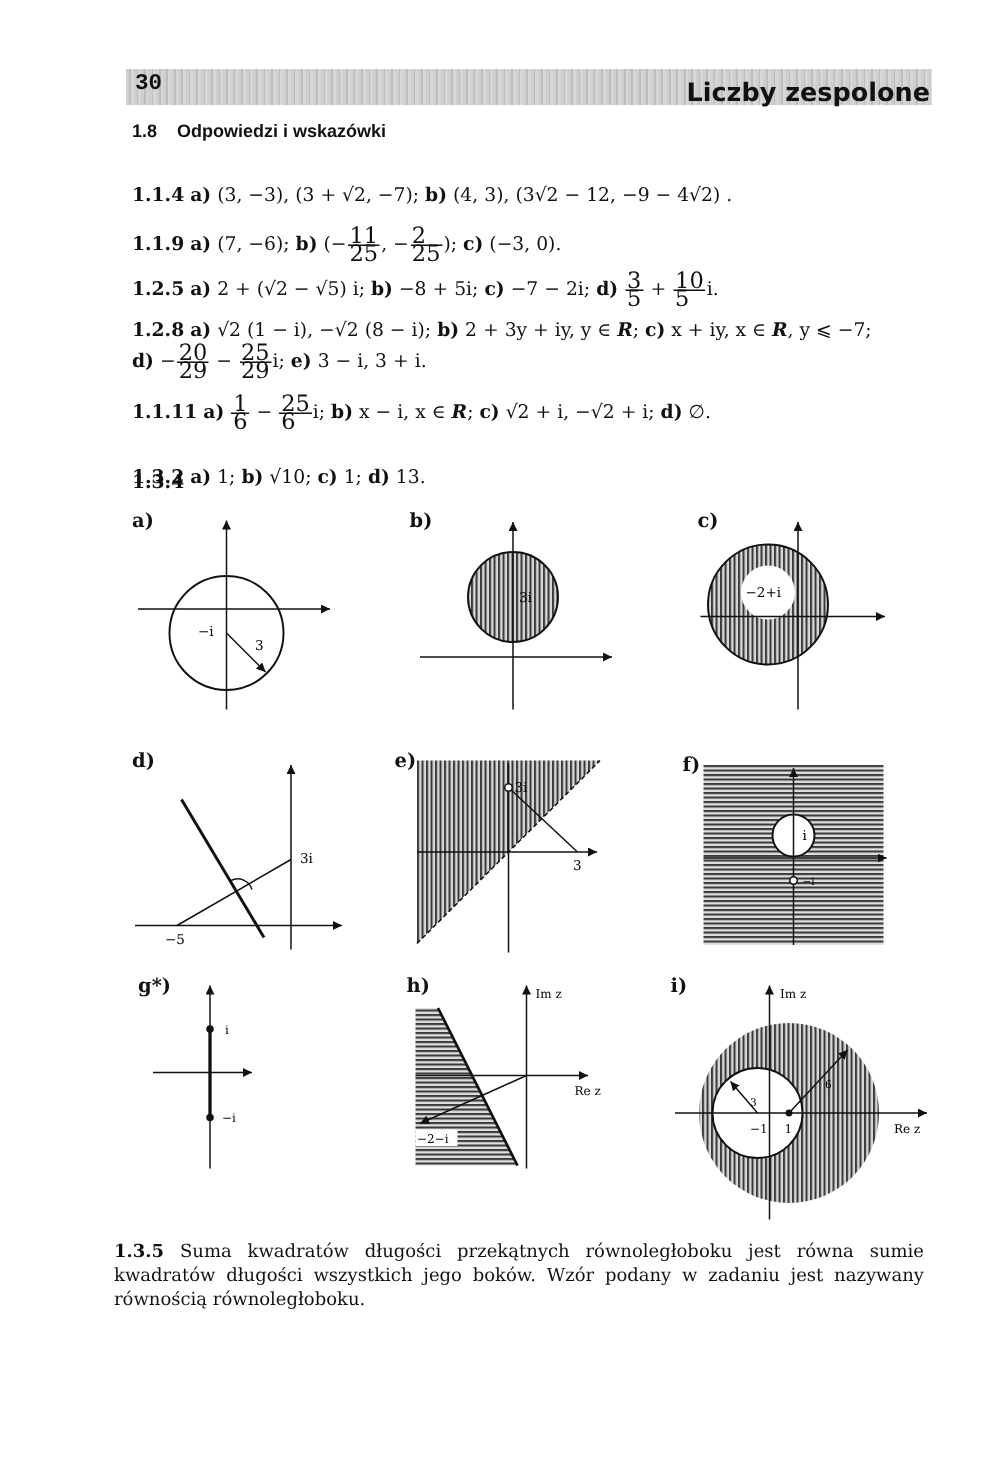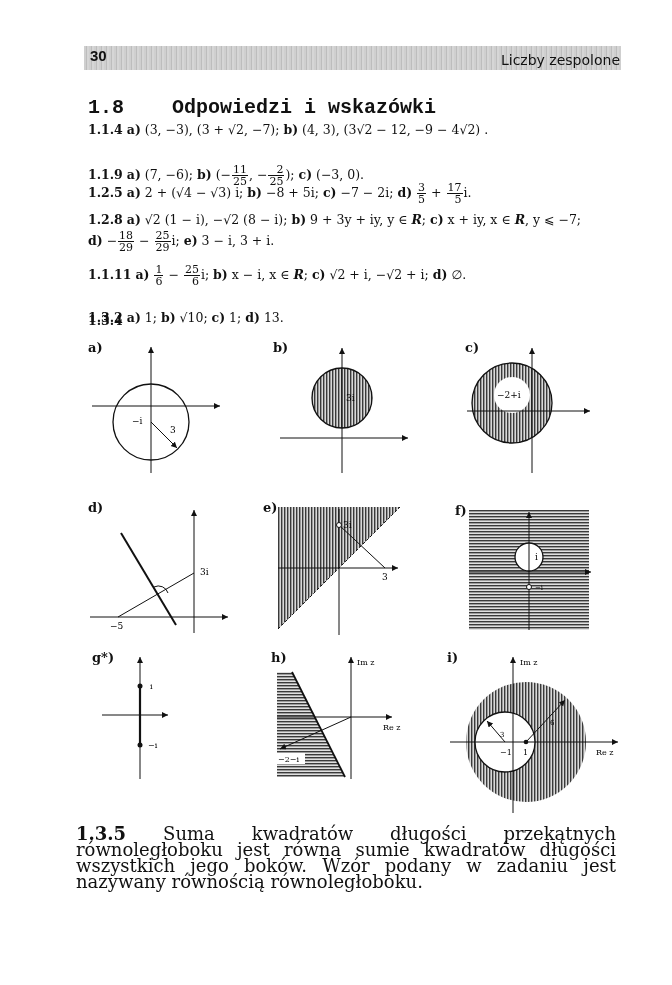--- a/index.html
+++ b/index.html
@@ -5,72 +5,72 @@
   html, body { margin: 0; padding: 0; }
   body {
     width: 672px; height: 985px; background: #ffffff; position: relative; overflow: hidden;
     font-family: "DejaVu Serif", serif; color: #111;
   }
   .header-band {
     position: absolute; left: 84px; top: 46px; width: 537px; height: 24px;
     background: repeating-linear-gradient(90deg, #cfcfcf 0 2px, #bdbdbd 2px 3px, #d6d6d6 3px 5px);
   }
   .page-num {
-    position: absolute; left: 90px; top: 47px; font-family: Liberation Sans, sans-serif;
+    position: absolute; left: 90px; top: 47px; font-family: Liberation Mono, monospace;
     font-weight: bold; font-size: 15px;
   }
   .running-head {
     position: absolute; right: 52px; top: 52px; font-family: "DejaVu Sans", sans-serif;
-    font-weight: normal; font-size: 14px;
+    font-weight: bold; font-size: 17px;
   }
   .section-title {
-    position: absolute; left: 88px; top: 80px; font-family: Liberation Mono, monospace;
-    font-weight: bold; font-size: 20px; white-space: pre; margin-top: 16px;
+    position: absolute; left: 88px; top: 80px; font-family: Liberation Sans, sans-serif;
+    font-weight: bold; font-size: 12px; white-space: pre;
   }
   .line { position: absolute; left: 88px; font-size: 12.5px; white-space: nowrap; }
   .lbl { font-weight: bold; }
-  .frac { display: inline-block; vertical-align: middle; text-align: right; font-size: 11px; line-height: 11px; margin: 0 1px; }
+  .frac { display: inline-block; vertical-align: middle; text-align: left; font-size: 15px; line-height: 11px; margin: 0 1px; }
   .frac .n { display: block; border-bottom: 1px solid #111; padding: 0 1px; }
   .frac .d { display: block; padding: 0 1px; }
   .fig-label { position: absolute; font-size: 13px; font-weight: bold; }
   svg.fig { position: absolute; overflow: visible; }
   .para {
-    position: absolute; left: 76px; top: 826px; width: 540px; font-size: 18px; line-height: 16px; text-align: justify;
+    position: absolute; left: 76px; top: 826px; width: 540px; font-size: 12px; line-height: 16px; text-align: justify;
   }
 </style>
 </head>
 <body>
 
 <div class="header-band"></div>
 <div class="page-num">30</div>
 <div class="running-head">Liczby zespolone</div>
 
 <div class="section-title"><span>1.8</span>    <span>Odpowiedzi i wskazówki</span></div>
 
 <div class="line" style="top:122px">
   <span class="lbl">1.1.4</span>
   <span class="lbl">a)</span><span> (3, −3), </span><span>(3 + √2, −7); </span><span class="lbl">b)</span><span> (4, 3), </span><span>(3√2 − 12, −9 − 4√2) .</span>
 </div>
 
-<div class="line" style="top:164px">
+<div class="line" style="top:152px">
   <span class="lbl">1.1.9</span>
   <span class="lbl">a)</span><span> (7, −6); </span><span class="lbl">b)</span><span> (−</span><span class="frac"><span class="n">11</span><span class="d">25</span></span><span>, −</span><span class="frac"><span class="n">2</span><span class="d">25</span></span><span>); </span><span class="lbl">c)</span><span> (−3, 0).</span>
 </div>
 
 <div class="line" style="top:182px">
   <span class="lbl">1.2.5</span>
-  <span class="lbl">a)</span><span> 2 + (√4 − √3) i; </span><span class="lbl">b)</span><span> −8 + 5i; </span><span class="lbl">c)</span><span> −7 − 2i; </span><span class="lbl">d)</span><span> </span><span class="frac"><span class="n">3</span><span class="d">5</span></span><span> + </span><span class="frac"><span class="n">17</span><span class="d">5</span></span><span>i.</span>
+  <span class="lbl">a)</span><span> 2 + (√2 − √5) i; </span><span class="lbl">b)</span><span> −8 + 5i; </span><span class="lbl">c)</span><span> −7 − 2i; </span><span class="lbl">d)</span><span> </span><span class="frac"><span class="n">3</span><span class="d">5</span></span><span> + </span><span class="frac"><span class="n">10</span><span class="d">5</span></span><span>i.</span>
 </div>
 
 <div class="line" style="top:212px">
   <span class="lbl">1.2.8</span>
-  <span class="lbl">a)</span><span> √2 (1 − i), −√2 (8 − i); </span><span class="lbl">b)</span><span> 9 + 3y + iy, y ∈ </span><b><i>R</i></b><span>; </span><span class="lbl">c)</span><span> x + iy, x ∈ </span><b><i>R</i></b><span>, y ⩽ −7;</span>
+  <span class="lbl">a)</span><span> √2 (1 − i), −√2 (8 − i); </span><span class="lbl">b)</span><span> 2 + 3y + iy, y ∈ </span><b><i>R</i></b><span>; </span><span class="lbl">c)</span><span> x + iy, x ∈ </span><b><i>R</i></b><span>, y ⩽ −7;</span>
 </div>
 <div class="line" style="top:230px">
-  <span class="lbl">d)</span><span> −</span><span class="frac"><span class="n">18</span><span class="d">29</span></span><span> − </span><span class="frac"><span class="n">25</span><span class="d">29</span></span><span>i; </span><span class="lbl">e)</span><span> 3 − i, 3 + i.</span>
+  <span class="lbl">d)</span><span> −</span><span class="frac"><span class="n">20</span><span class="d">29</span></span><span> − </span><span class="frac"><span class="n">25</span><span class="d">29</span></span><span>i; </span><span class="lbl">e)</span><span> 3 − i, 3 + i.</span>
 </div>
 
 <div class="line" style="top:264px">
   <span class="lbl">1.1.11</span>
   <span class="lbl">a)</span><span> </span><span class="frac"><span class="n">1</span><span class="d">6</span></span><span> − </span><span class="frac"><span class="n">25</span><span class="d">6</span></span><span>i; </span><span class="lbl">b)</span><span> x − i, x ∈ </span><b><i>R</i></b><span>; </span><span class="lbl">c)</span><span> √2 + i, −√2 + i; </span><span class="lbl">d)</span><span> ∅.</span>
 </div>
 
 <div class="line" style="top:310px">
   <span class="lbl">1.3.2</span>
   <span class="lbl">a)</span><span> 1; </span><span class="lbl">b)</span><span> √10; </span><span class="lbl">c)</span><span> 1; </span><span class="lbl">d)</span><span> 13.</span>

